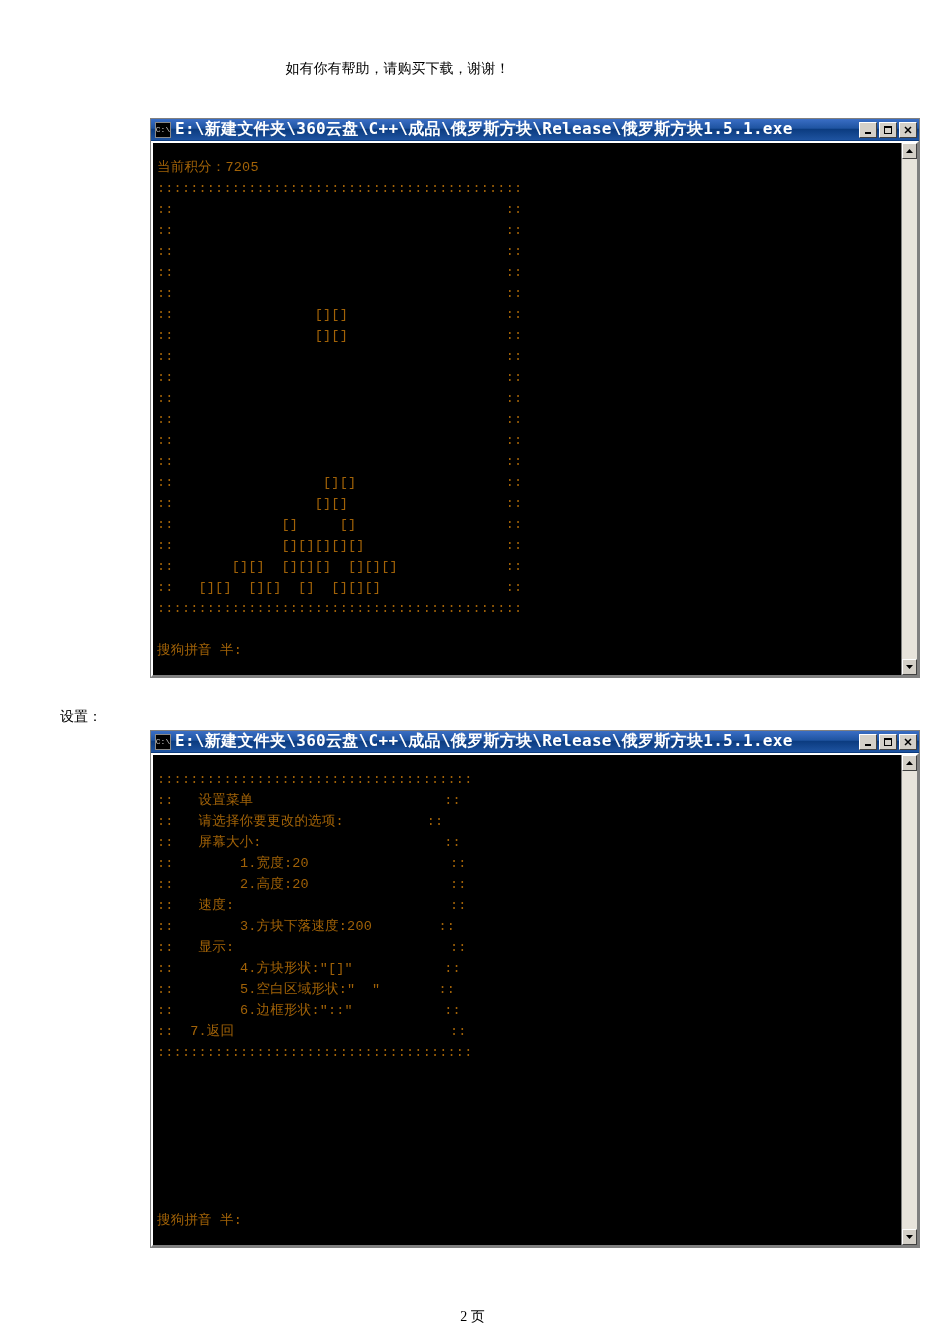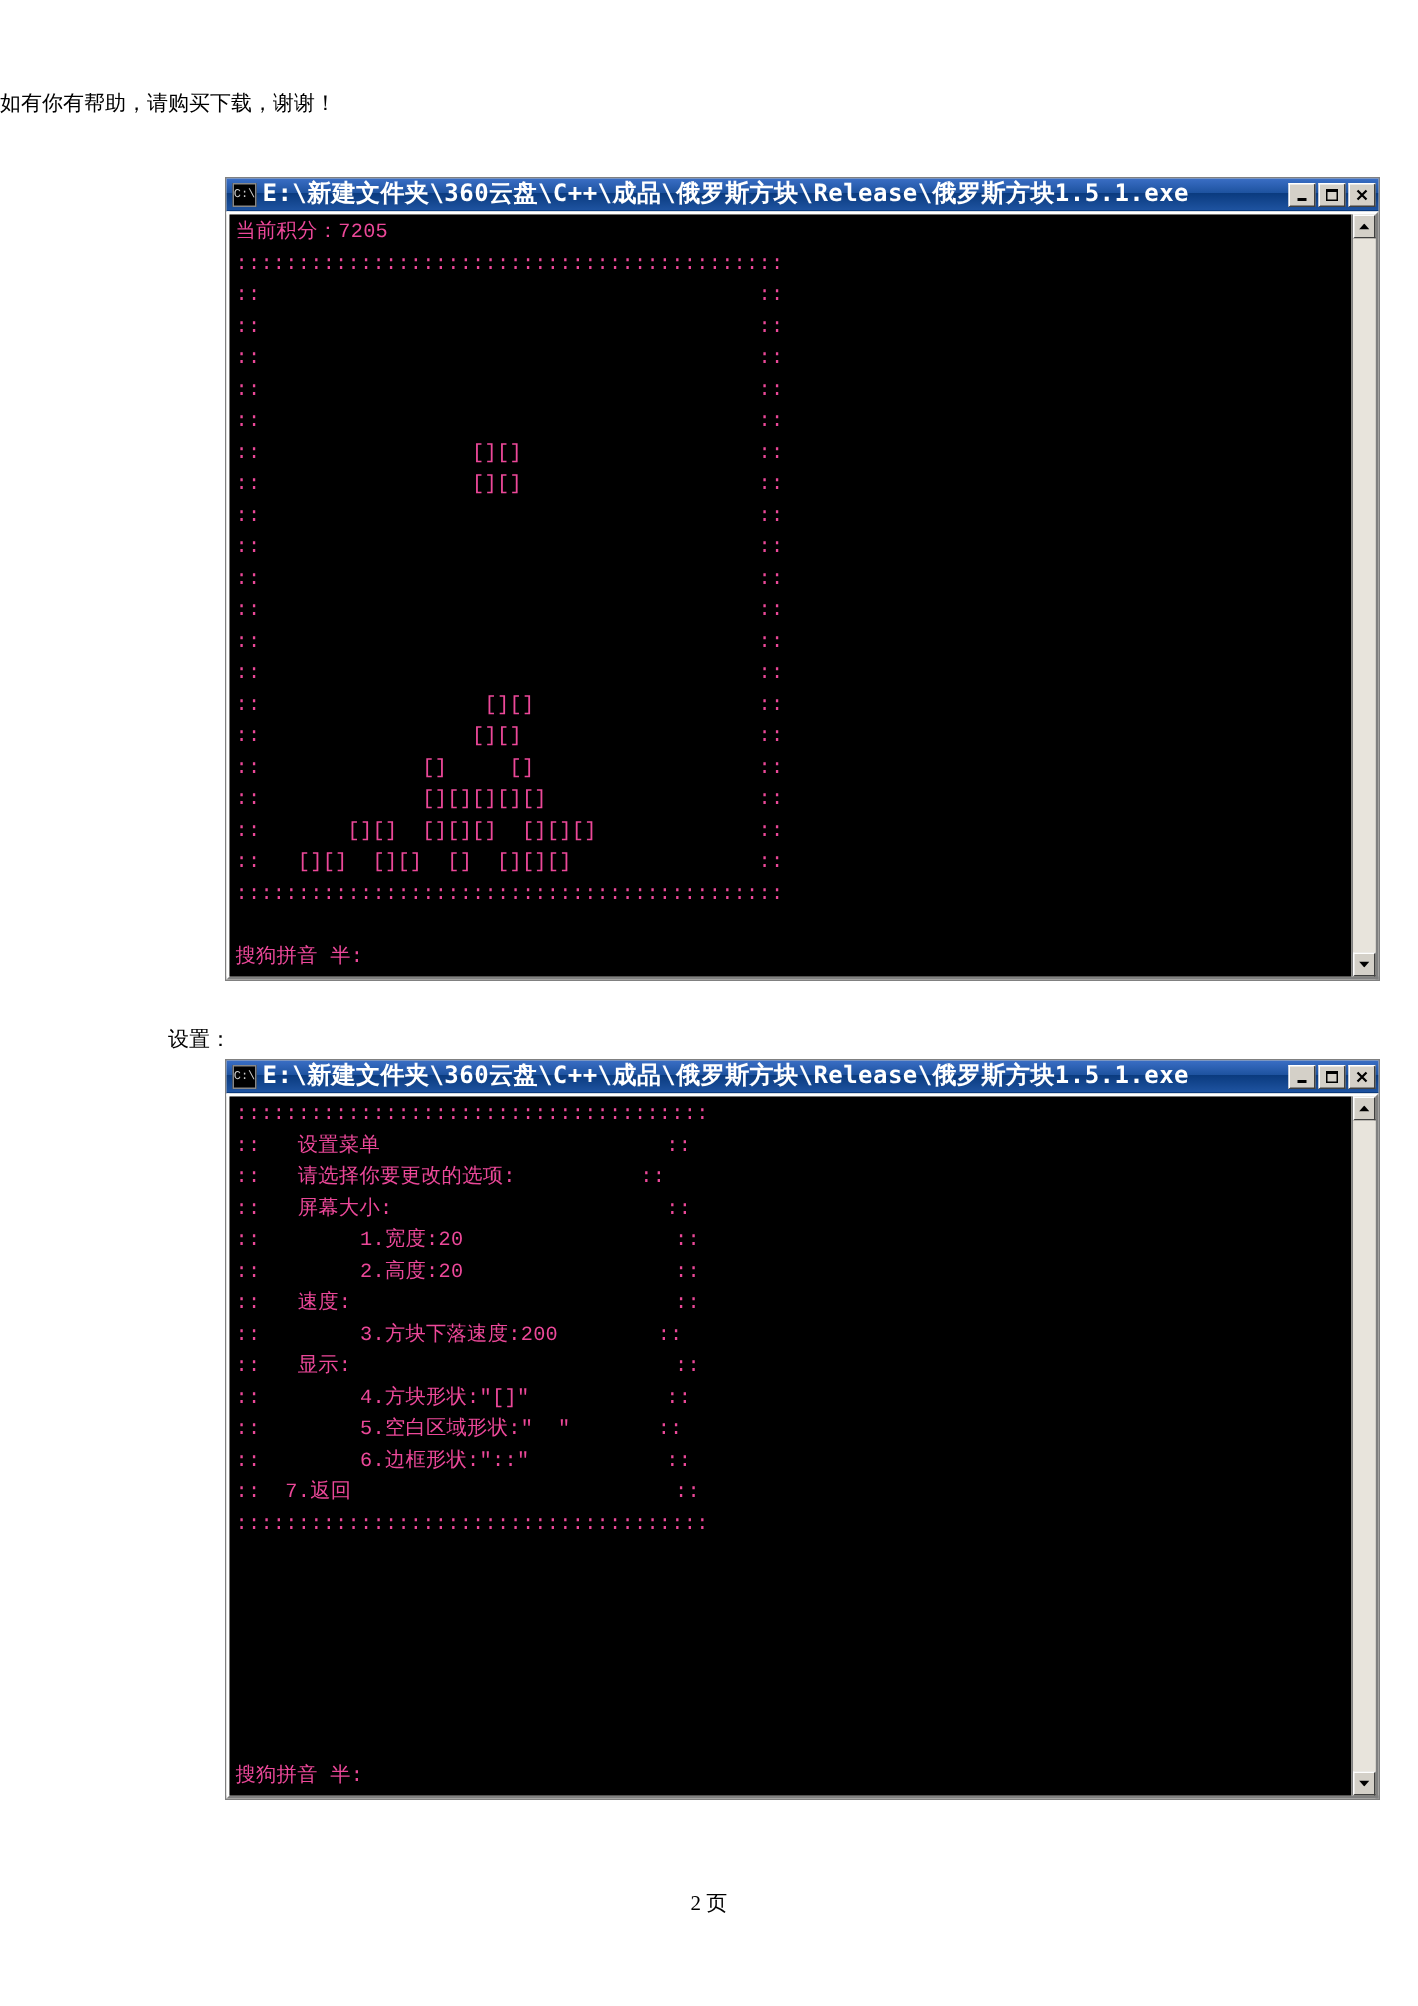--- a/index.html
+++ b/index.html
@@ -5,27 +5,27 @@
   * { margin: 0; padding: 0; box-sizing: border-box; }
   body {
     background: #fff;
     font-family: "SimSun", "宋体", serif;
     font-size: 14px;
     color: #000;
     width: 945px;
     padding: 60px 0 40px 0;
   }
   .page-header {
-    text-align: left;
+    text-align: center;
     padding-right: 150px;
     font-size: 14px;
     margin-bottom: 40px;
   }
   .section-label {
-    margin-left: 112px;
+    margin-left: 60px;
     font-size: 14px;
     margin-bottom: 4px;
   }
   .console-window {
     margin-left: 150px;
     width: 770px;
     border: 1px solid #808080;
     display: flex;
     flex-direction: column;
     margin-bottom: 30px;
@@ -85,26 +85,26 @@
     display: flex;
     background: #d4d0c8;
     border: 2px solid #fff;
     border-right-color: #808080;
     border-bottom-color: #808080;
     padding: 0;
   }
   .console-body {
     flex: 1;
     background: #000;
-    color: #ec4899;
+    color: #a16207;
     font-family: "NSimSun", "SimSun", "宋体", "Courier New", monospace;
     font-size: 13.5px;
     line-height: 21px;
     white-space: pre;
-    padding: 2px 4px;
+    padding: 14px 4px;
     min-height: 445px;
     letter-spacing: 0.2px;
   }
   .scrollbar {
     width: 16px;
     background: #d4d0c8;
     display: flex;
     flex-direction: column;
     border-left: 1px solid #808080;
   }

